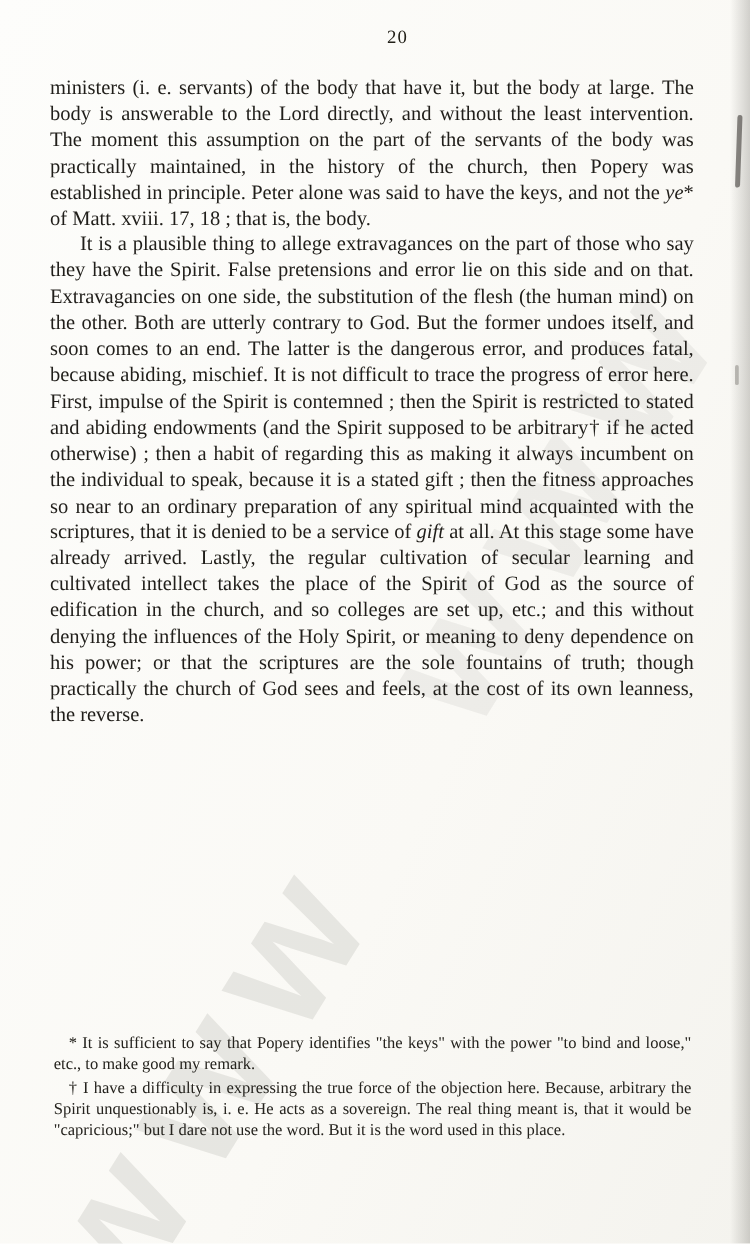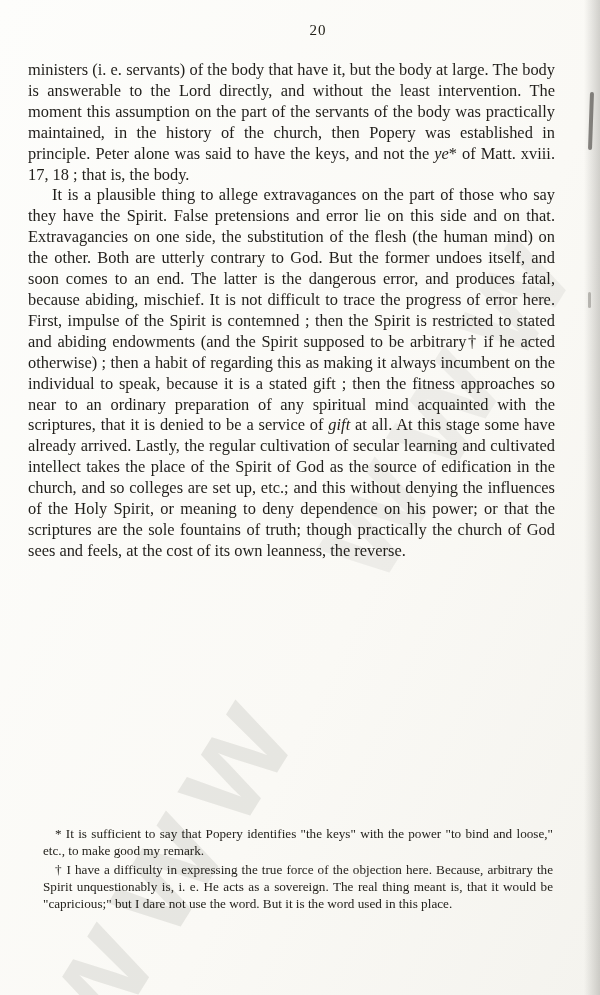--- a/index.html
+++ b/index.html
@@ -23,21 +23,21 @@
     text-align: center;
     font-size: 15px;
     letter-spacing: 1px;
     color: #222018;
     padding-left: 36px;
   }
 
   .text-block {
     position: absolute;
     top: 60px;
-    left: 28px;
+    left: 40px;
     right: 45px;
     font-size: 16.4px;
     line-height: 20.9px;
     text-align: justify;
     color: #201e1a;
   }
 
   .para { margin: 0; text-indent: 24px; }
   .para.first { text-indent: 0; }
   .para i { font-style: italic; }

